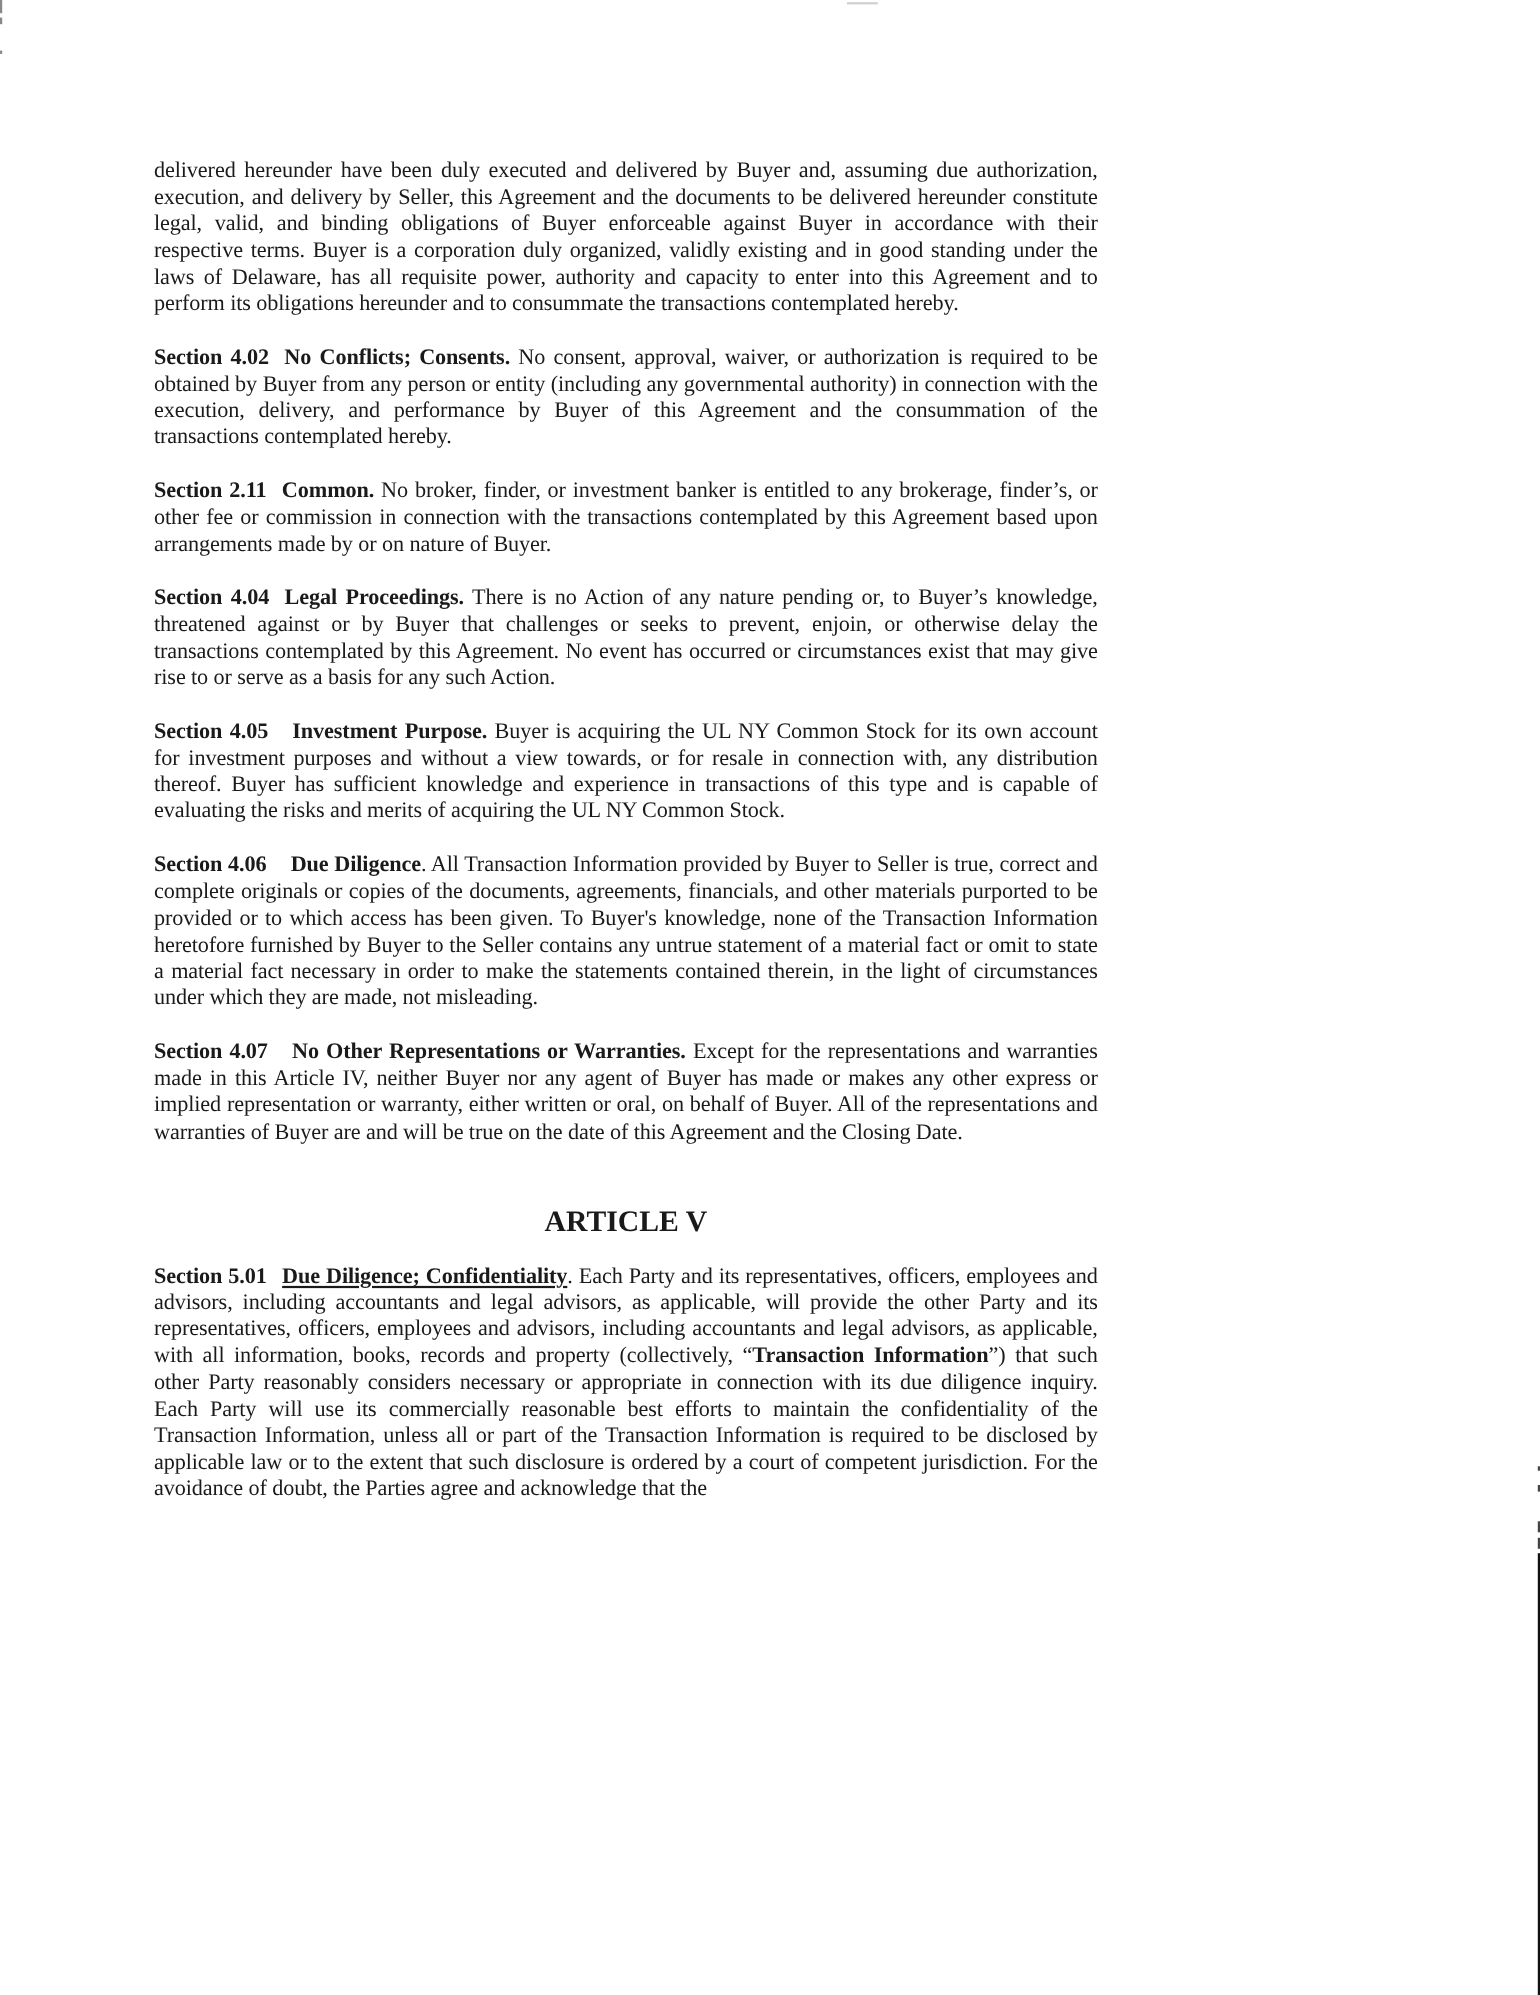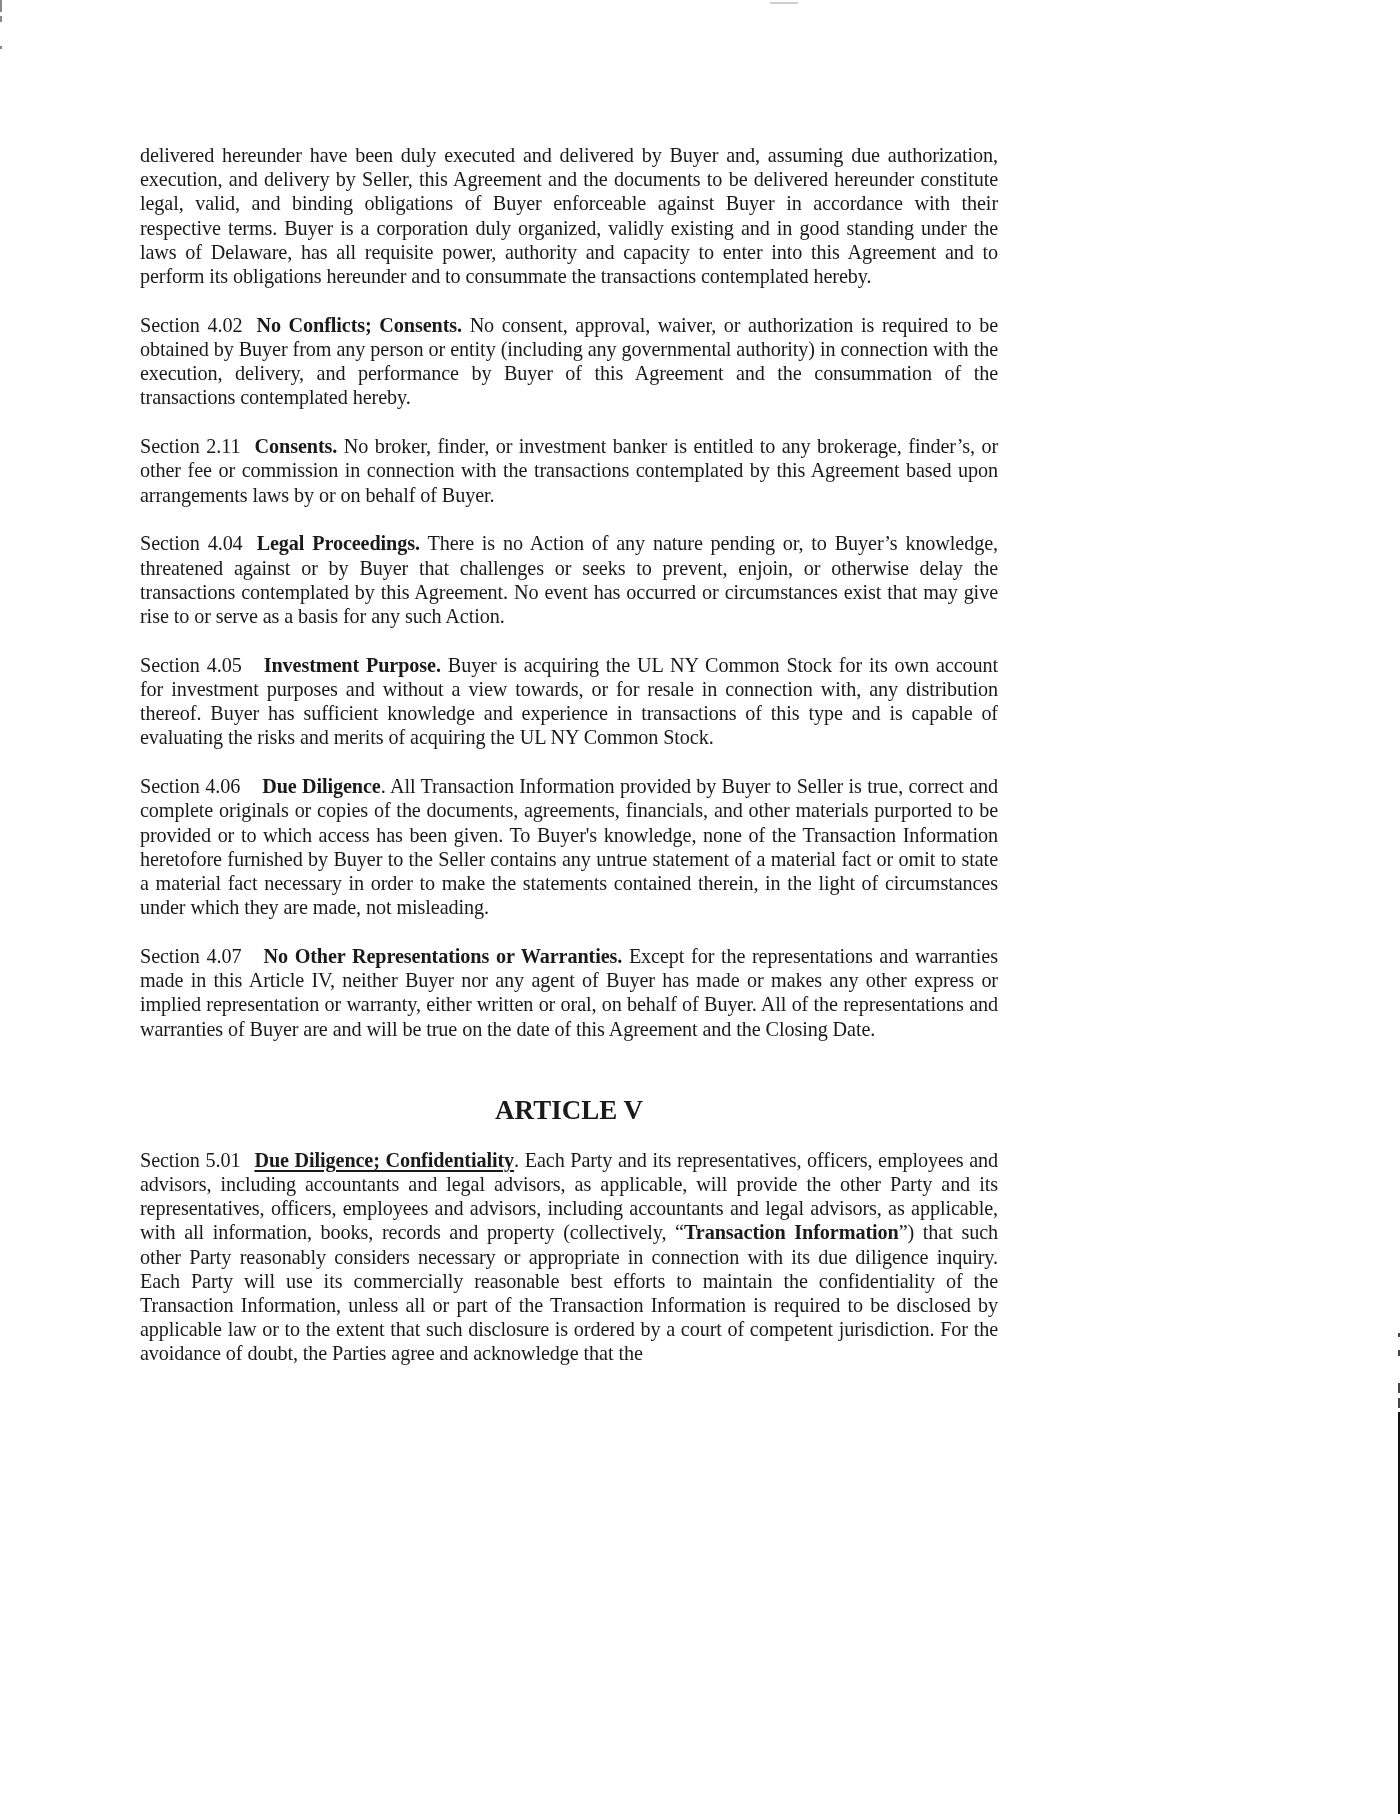--- a/index.html
+++ b/index.html
@@ -22,21 +22,21 @@
       width: 858px;
     }
     .para {
       font-size: 20.2px;
       line-height: 24.2px;
       text-align: justify;
       margin: 0 0 24.6px 0;
       letter-spacing: -0.1px;
     }
     .para b { font-weight: bold; }
-    .sec-num { font-weight: normal; }
+    .sec-num { font-weight: bold; }
     .sec-title { font-weight: bold; }
     .gap { display: inline-block; width: 14px; }
     .gap-lg { display: inline-block; width: 22px; }
     .underline { text-decoration: underline; text-underline-offset: 3px; }
     .article {
       text-align: center;
       font-weight: bold;
       font-size: 27px;
       line-height: 31px;
       margin: 54px 0 22px 0;
@@ -88,21 +88,21 @@
 
   <p class="para">
     <span>delivered hereunder have been duly executed and delivered by Buyer and, assuming due authorization, execution, and delivery by Seller, this Agreement and the documents to be delivered hereunder constitute legal, valid, and binding obligations of Buyer enforceable against Buyer in accordance with their respective terms. Buyer is a corporation duly organized, validly existing and in good standing under the laws of Delaware, has all requisite power, authority and capacity to enter into this Agreement and to perform its obligations hereunder and to consummate the transactions contemplated hereby.</span>
   </p>
 
   <p class="para">
     <span class="sec-num">Section 4.02</span><span class="gap"></span><span class="sec-title">No Conflicts; Consents.</span><span> No consent, approval, waiver, or authorization is required to be obtained by Buyer from any person or entity (including any governmental authority) in connection with the execution, delivery, and performance by Buyer of this Agreement and the consummation of the transactions contemplated hereby.</span>
   </p>
 
   <p class="para">
-    <span class="sec-num">Section 2.11</span><span class="gap"></span><span class="sec-title">Consents.</span><span> No broker, finder, or investment banker is entitled to any brokerage, finder’s, or other fee or commission in connection with the transactions contemplated by this Agreement based upon arrangements laws by or on behalf of Buyer.</span>
+    <span class="sec-num">Section 2.11</span><span class="gap"></span><span class="sec-title">Common.</span><span> No broker, finder, or investment banker is entitled to any brokerage, finder’s, or other fee or commission in connection with the transactions contemplated by this Agreement based upon arrangements made by or on nature of Buyer.</span>
   </p>
 
   <p class="para">
     <span class="sec-num">Section 4.04</span><span class="gap"></span><span class="sec-title">Legal Proceedings.</span><span> There is no Action of any nature pending or, to Buyer’s knowledge, threatened against or by Buyer that challenges or seeks to prevent, enjoin, or otherwise delay the transactions contemplated by this Agreement. No event has occurred or circumstances exist that may give rise to or serve as a basis for any such Action.</span>
   </p>
 
   <p class="para">
     <span class="sec-num">Section 4.05</span><span class="gap-lg"></span><span class="sec-title">Investment Purpose.</span><span> Buyer is acquiring the UL NY Common Stock for its own account for investment purposes and without a view towards, or for resale in connection with, any distribution thereof. Buyer has sufficient knowledge and experience in transactions of this type and is capable of evaluating the risks and merits of acquiring the UL NY Common Stock.</span>
   </p>
 

